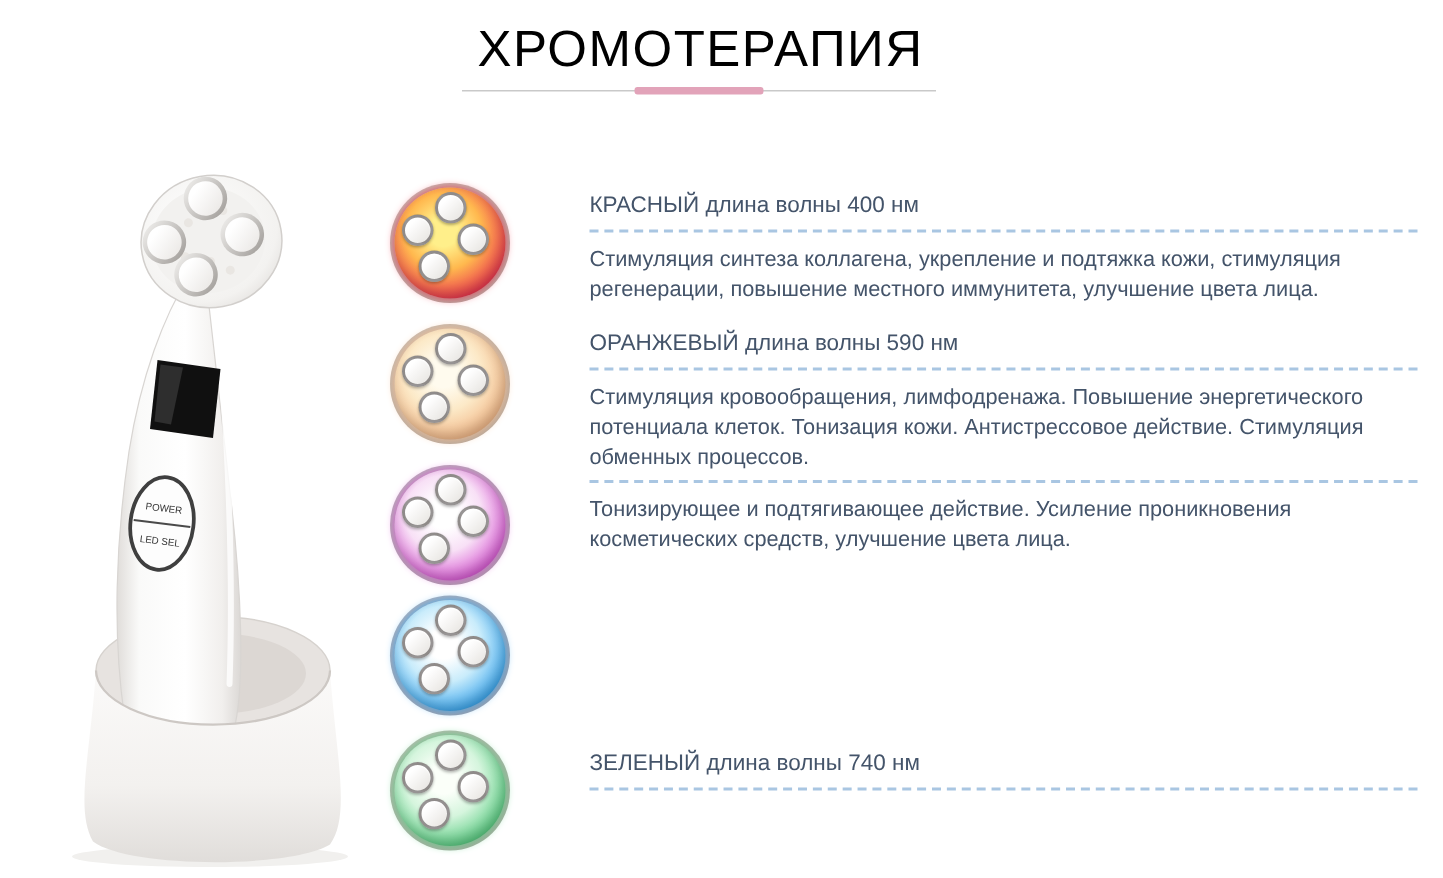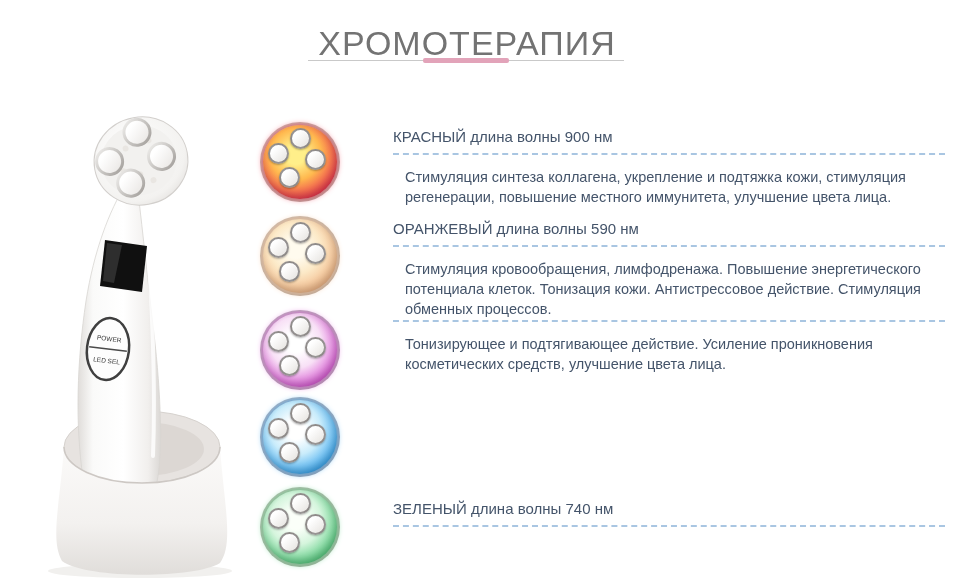--- a/index.html
+++ b/index.html
@@ -5,22 +5,22 @@
   html,body{margin:0;padding:0;}
   body{
     width:962px;height:585px;background:#ffffff;position:relative;overflow:hidden;
     font-family:"Liberation Sans", sans-serif;
   }
   .page{position:absolute;inset:0;}
 
   
   .title-wrap{position:absolute;top:10px;left:0;width:934px;text-align:center;}
   .page-title{
-    margin:14px;font-size:34px;font-weight:300;letter-spacing:1px;
-    color:#737373;line-height:38px;
+    margin:4px;font-size:34px;font-weight:300;letter-spacing:1px;
+    color:#000000;line-height:38px;
   }
   .divider{position:absolute;top:60px;left:308px;width:316px;height:1px;background:#c9c9c9;}
   .divider-accent{
     position:absolute;left:115px;top:-2px;width:86px;height:5px;
     background:#e2a3b9;border-radius:2px;display:block;
   }
 
   
   .led-circle{
     position:absolute;left:260px;width:80px;height:80px;border-radius:50%;
@@ -45,21 +45,21 @@
 
   
   .therapy{position:absolute;left:393px;width:552px;}
   .therapy h3{
     margin:0;font-size:15px;font-weight:400;color:#44546a;line-height:18px;
   }
   .dash-line{
     border:none;border-top:2px dashed #a9c6e2;margin:7px 0 8px 0;height:0;
   }
   .therapy p{
-    margin:12px;font-size:14.5px;color:#44546a;line-height:20px;
+    margin:0;font-size:14.5px;color:#44546a;line-height:20px;
   }
 
   
   .device-svg{position:absolute;left:10px;top:76px;}
 </style>
 </head>
 <body>
 
 <div class="page">
 
@@ -175,21 +175,21 @@
   </div>
   <div class="led-circle" style="top: 487px; --rim: #a4ab9e; --rim-light: #bdc3b6; --core: #fbfff9; --mid: #d5f5dd; --edge: #5ecd85; --edge-dark: #3da667;">
     <div class="led-head"></div>
     <span class="bump bump-top"></span>
     <span class="bump bump-left"></span>
     <span class="bump bump-right"></span>
     <span class="bump bump-bottom"></span>
   </div>
 
   <section class="therapy" style="top:128px;">
-    <h3>КРАСНЫЙ длина волны 900 нм</h3>
+    <h3>КРАСНЫЙ длина волны 400 нм</h3>
     <hr class="dash-line">
     <p>Стимуляция синтеза коллагена, укрепление и подтяжка кожи, стимуляция регенерации, повышение местного иммунитета, улучшение цвета лица.</p>
   </section>
   <section class="therapy" style="top:220px;">
     <h3>ОРАНЖЕВЫЙ длина волны 590 нм</h3>
     <hr class="dash-line">
     <p>Стимуляция кровообращения, лимфодренажа. Повышение энергетического потенциала клеток. Тонизация кожи. Антистрессовое действие. Стимуляция обменных процессов.</p>
   </section>
   <section class="therapy" style="top:313px;">
     <hr class="dash-line">

